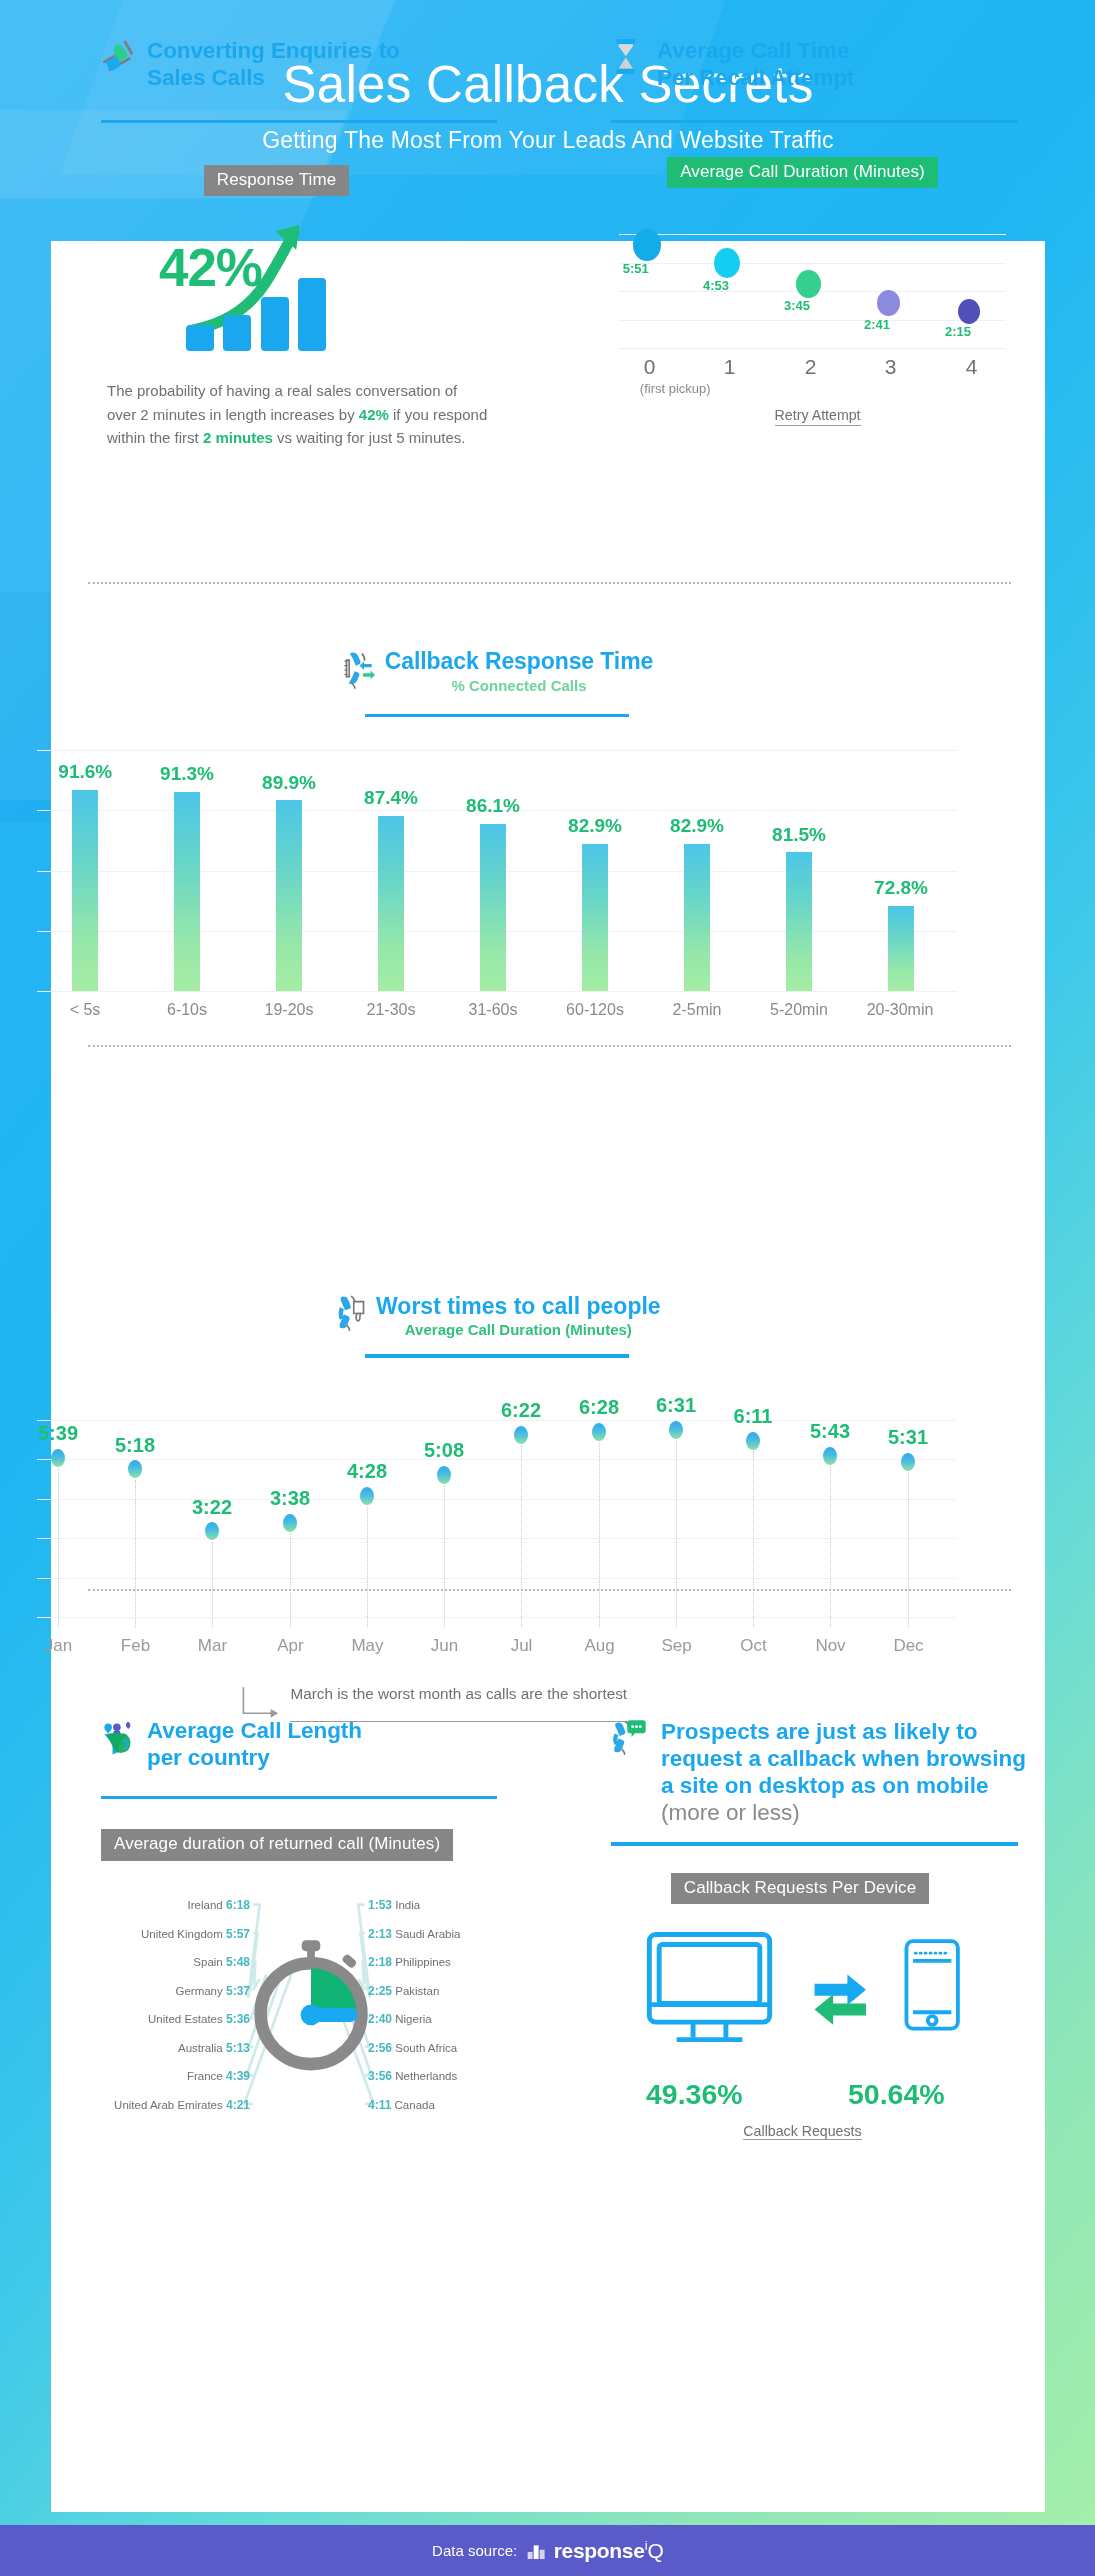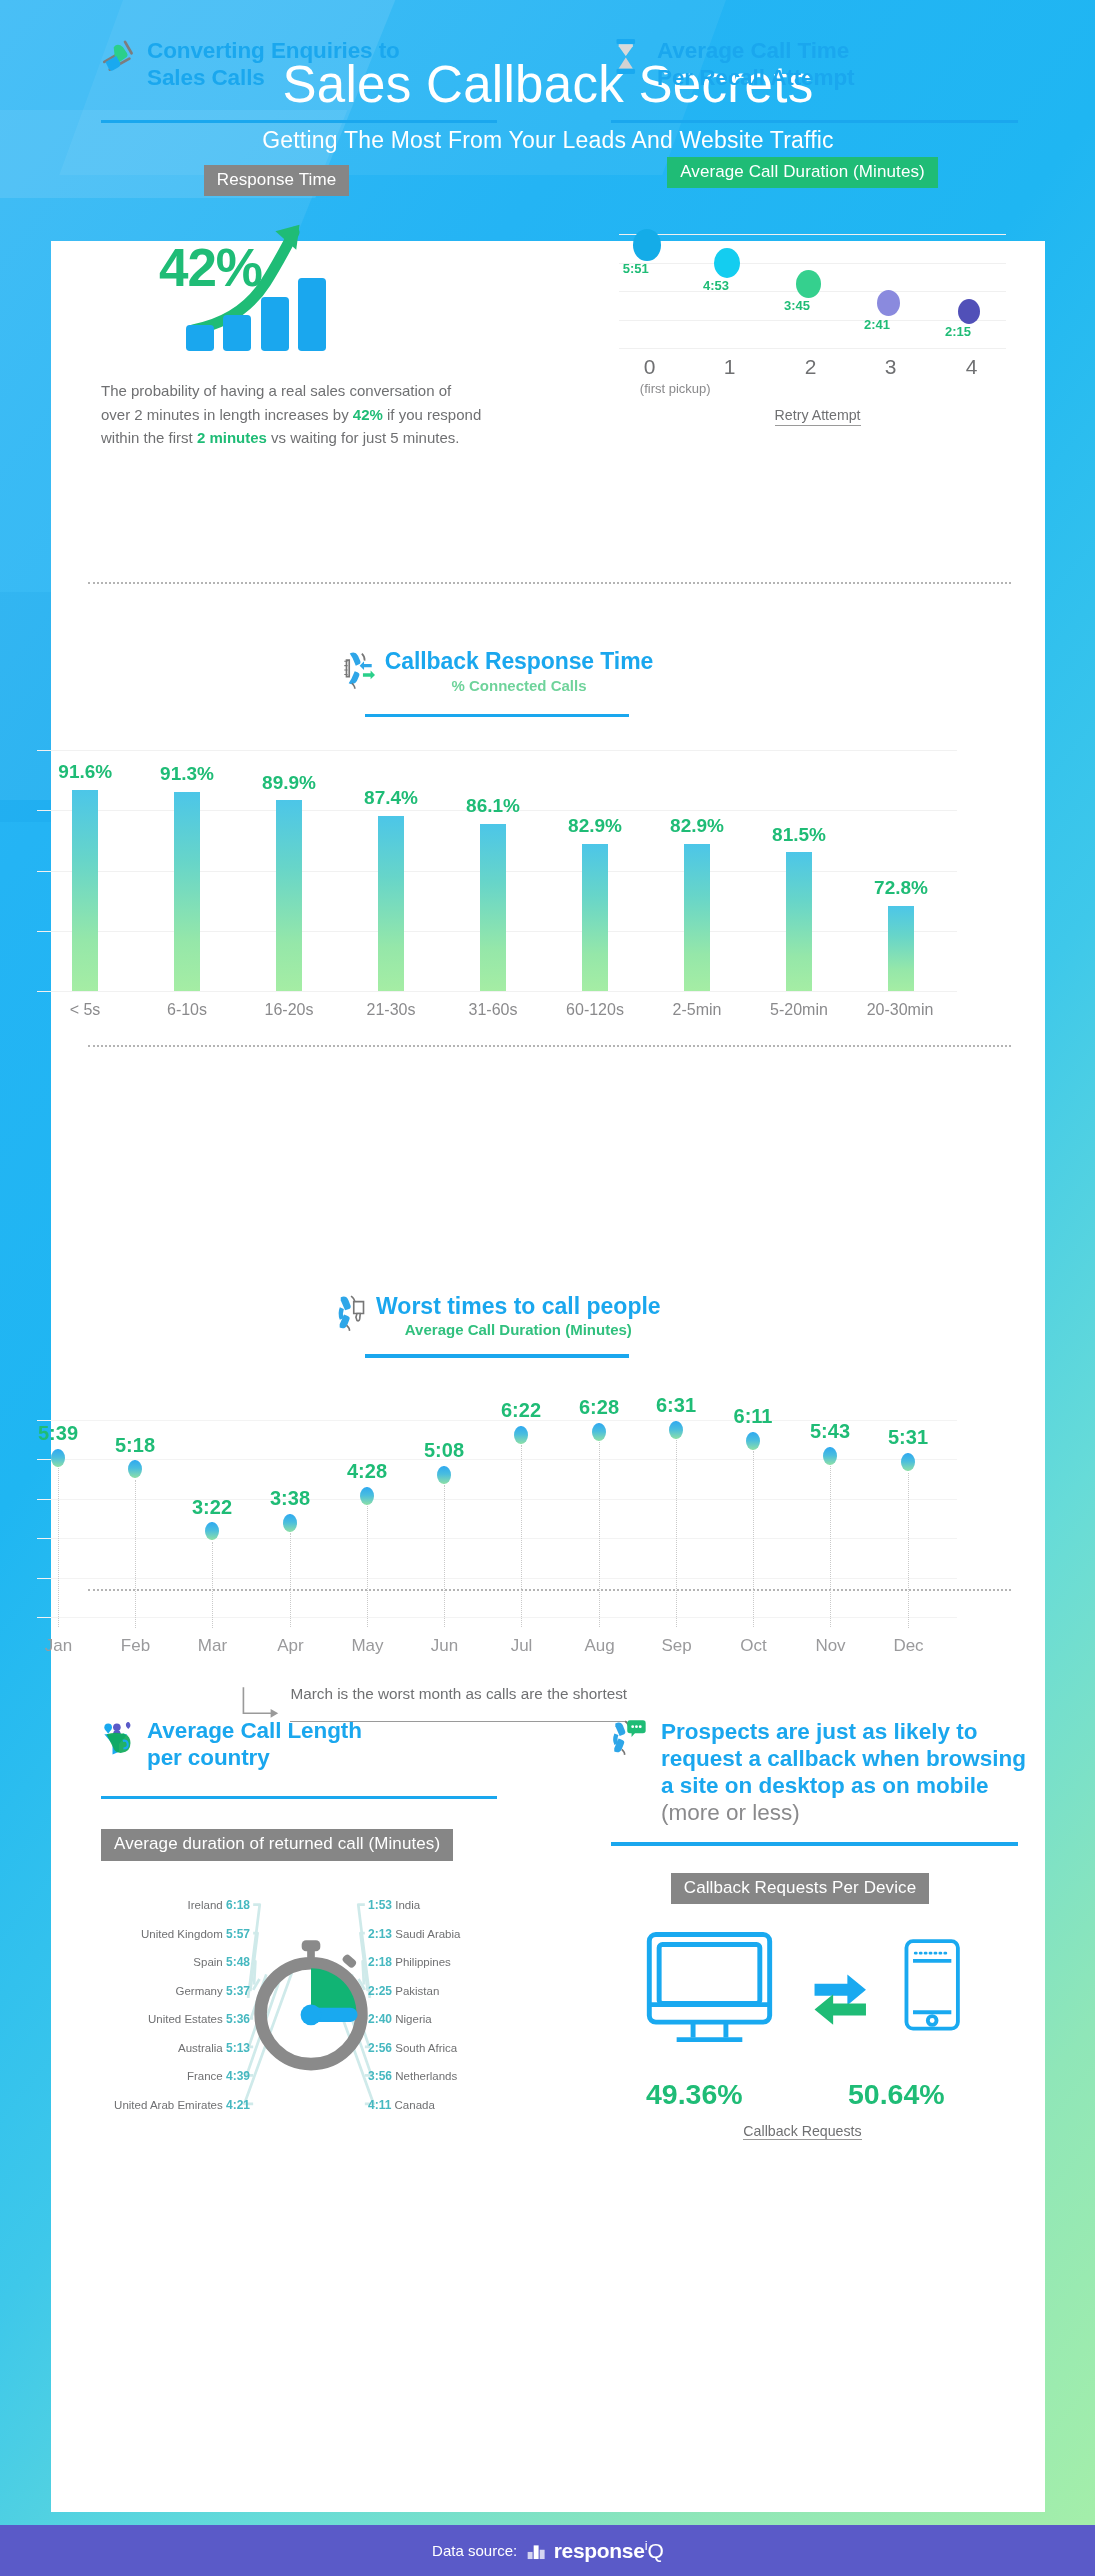--- a/index.html
+++ b/index.html
@@ -112,20 +112,21 @@
     letter-spacing: -1.1px;
   }
   #graph42 .bars { position: absolute; left: 85px; bottom: 3.3px; display: flex; align-items: flex-end; gap: 9.3px; }
   #graph42 .bars i { display: block; width: 28px; background: #1aa7ee; border-radius: 3.8px; }
   #s1l .body {
     margin-top: 25px;
     width: 383px;
     font-size: 15px;
     line-height: 1.56;
     color: #6f7072;
+    margin-left: 6px;
   }
   #s1l .body b { color: #1fbc76; }
 
   
   #s1r { position: absolute; left: 611px; top: 38px; width: 405px; }
   #s1r .rule-blue { margin-top: 28.5px; width: 407px; }
   #s1r .chipwrap { margin-top: 34px; text-align: center; width: 383px; }
   #bubble-chart { position: relative; width: 400px; height: 141px; margin-top: 22px; margin-left: 4px; }
   #bubble-chart .gl { position: absolute; left: 4.4px; width: 387px; height: 0.5px; background: #f0f0f0; }
   #bubble-chart .bub { position: absolute; border-radius: 50%; }
@@ -428,21 +429,21 @@
         <div class="bval" style="bottom: 145px;">81.5%</div>
       </div>
       <div class="bar-col" style="left: 831px;">
         <div class="bar" style="height: 85px;"></div>
         <div class="bval" style="bottom: 92px;">72.8%</div>
       </div>
     </div>
   <div id="baraxis">
       <div class="xl" style="left: 48px;">&lt; 5s</div>
       <div class="xl" style="left: 150px;">6-10s</div>
-      <div class="xl" style="left: 252px;">16-20s</div>
+      <div class="xl" style="left: 252px;">19-20s</div>
       <div class="xl" style="left: 354px;">21-30s</div>
       <div class="xl" style="left: 456px;">31-60s</div>
       <div class="xl" style="left: 558px;">60-120s</div>
       <div class="xl" style="left: 660px;">2-5min</div>
       <div class="xl" style="left: 762px;">5-20min</div>
       <div class="xl" style="left: 863px;">20-30min</div>
     </div>
 </div>
 
 <div id="s3">

